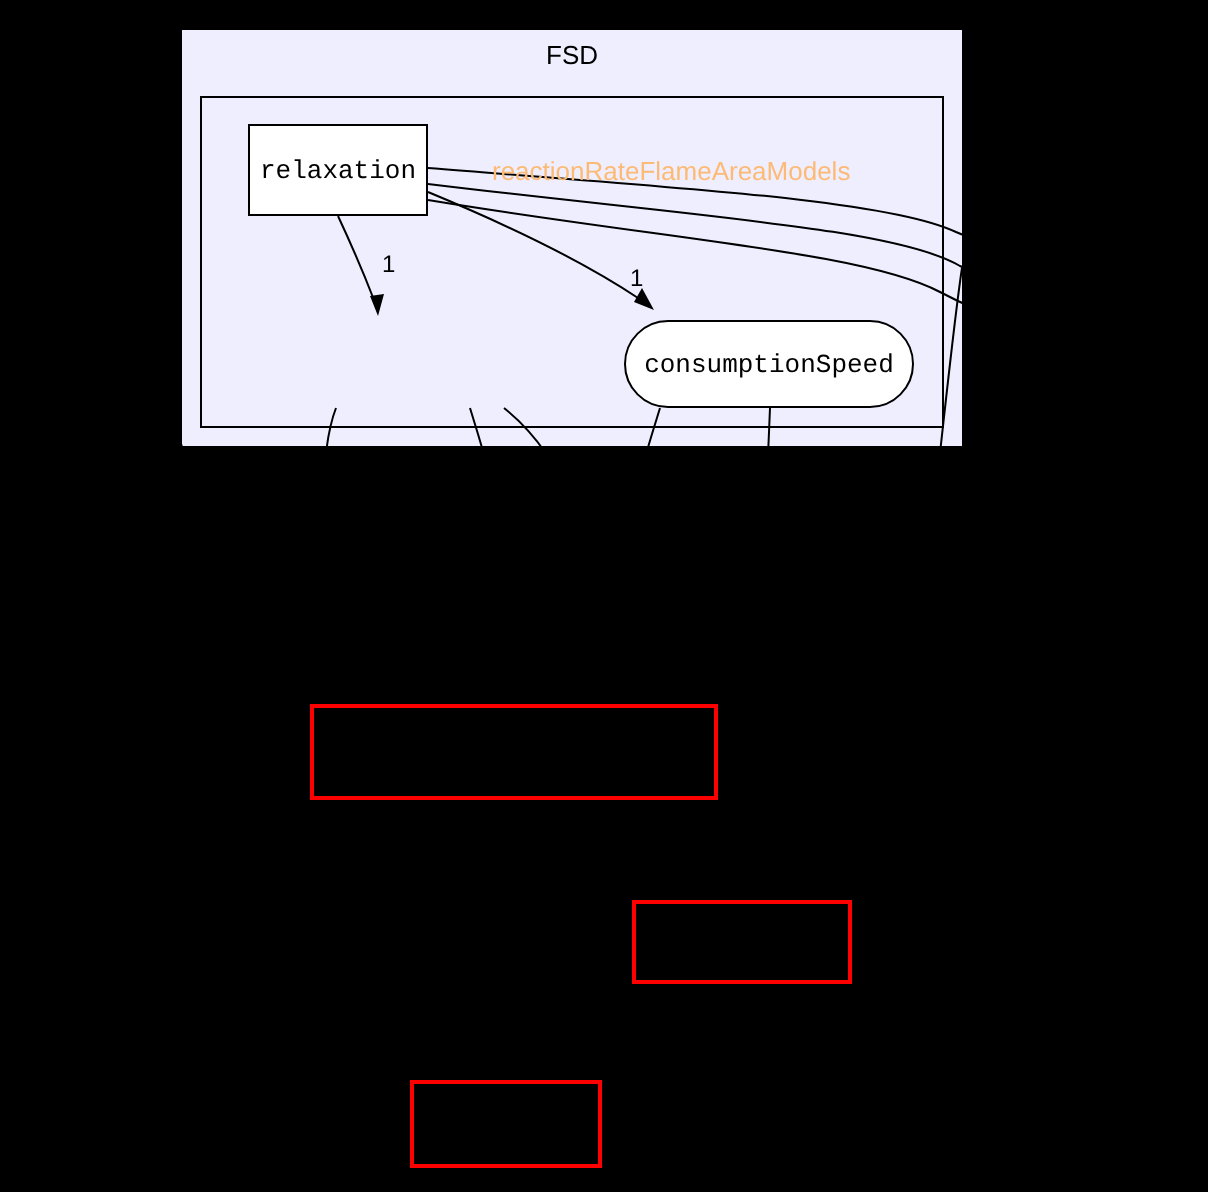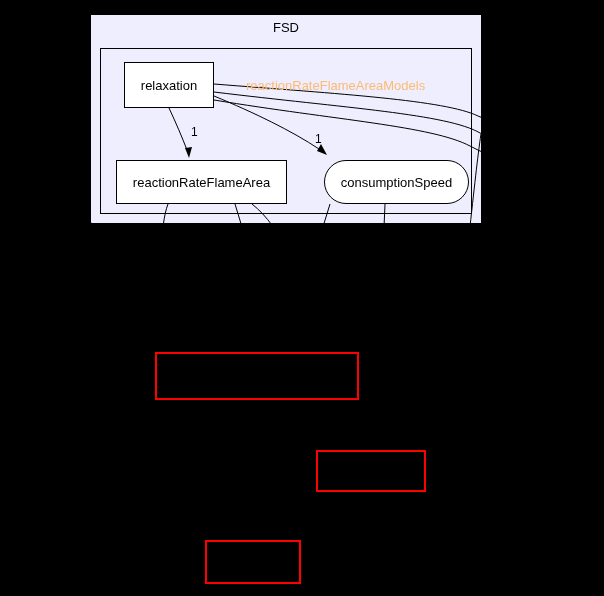--- a/index.html
+++ b/index.html
@@ -46,24 +46,25 @@
     position: absolute;
     background: #ffffff;
     border: 1px solid #000;
     box-sizing: border-box;
     display: flex;
     align-items: center;
     justify-content: center;
     font-size: 13px;
     color: #000;
     cursor: pointer;
+    font-family: Liberation Mono, monospace;
   }
   .node-relaxation { left: 124px; top: 62px; width: 90px; height: 46px; }
   .node-rrfa { left: 116px; top: 160px; width: 171px; height: 44px; }
-  .node-cs { left: 324px; top: 160px; width: 145px; height: 44px; border-radius: 22px; }
+  .node-cs { left: 312px; top: 160px; width: 145px; height: 44px; border-radius: 22px; }
   .ext-node {
     position: absolute;
     background: #000;
     border: 2px solid #ff0000;
     box-sizing: border-box;
     cursor: pointer;
   }
   .ext-a { left: 155px; top: 352px; width: 204px; height: 48px; }
   .ext-b { left: 316px; top: 450px; width: 110px; height: 42px; }
   .ext-c { left: 205px; top: 540px; width: 96px; height: 44px; }
@@ -118,23 +119,20 @@
     <path d="M385,204 C382,280 377,360 373,444" stroke="#000" fill="none"></path>
     <polygon points="372,449 368,439 376,440" fill="#000"></polygon>
   </svg>
 
   <div class="cluster-outer-label">FSD</div>
   <div class="cluster-inner-label">reactionRateFlameAreaModels</div>
 
   <div class="node node-relaxation">
     <span>relaxation</span>
   </div>
-  <div class="node node-rrfa">
-    <span>reactionRateFlameArea</span>
-  </div>
   <div class="node node-cs">
     <span>consumptionSpeed</span>
   </div>
 
   <span class="edge-label edge-label-1">1</span>
   <span class="edge-label edge-label-2">1</span>
 
   <div class="ext-node ext-a"></div>
   <div class="ext-node ext-b"></div>
   <div class="ext-node ext-c"></div>

